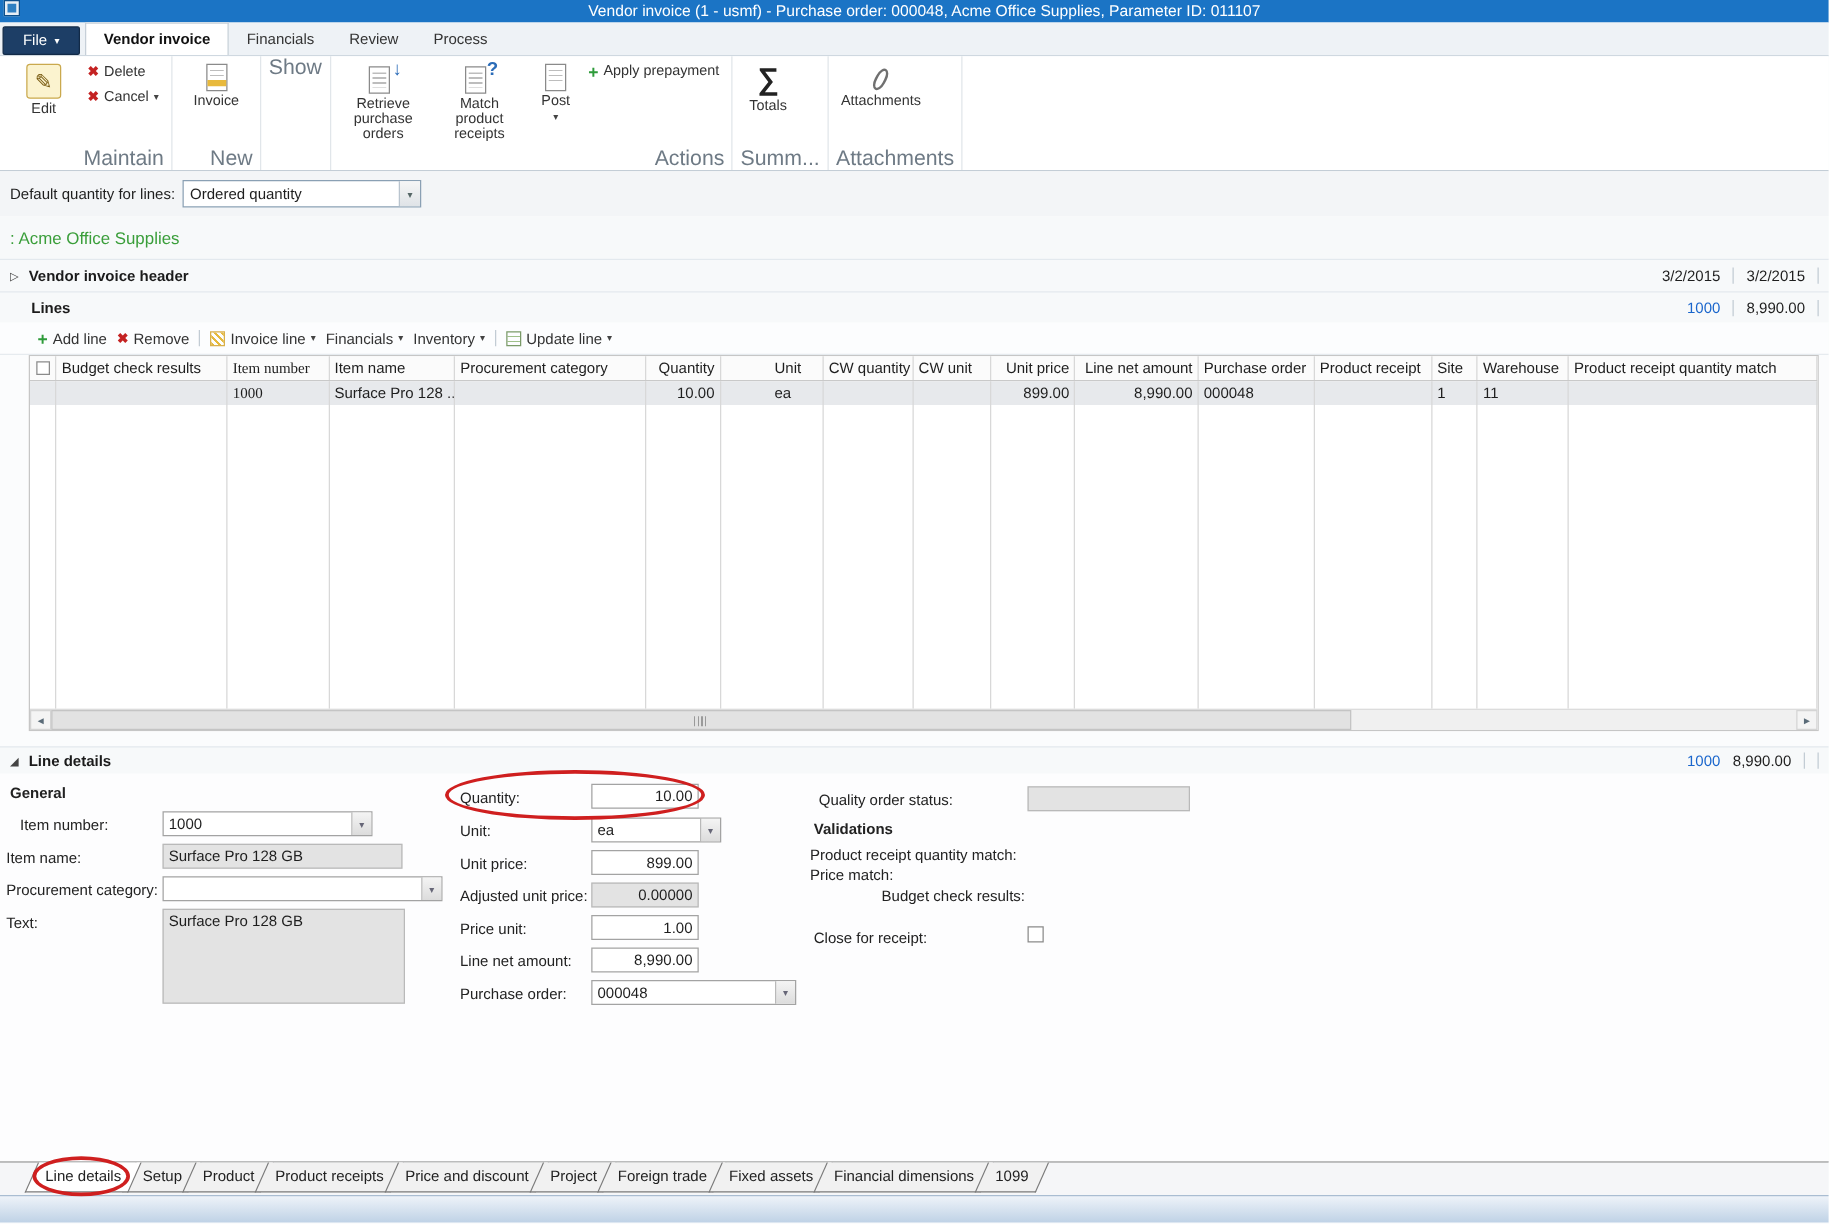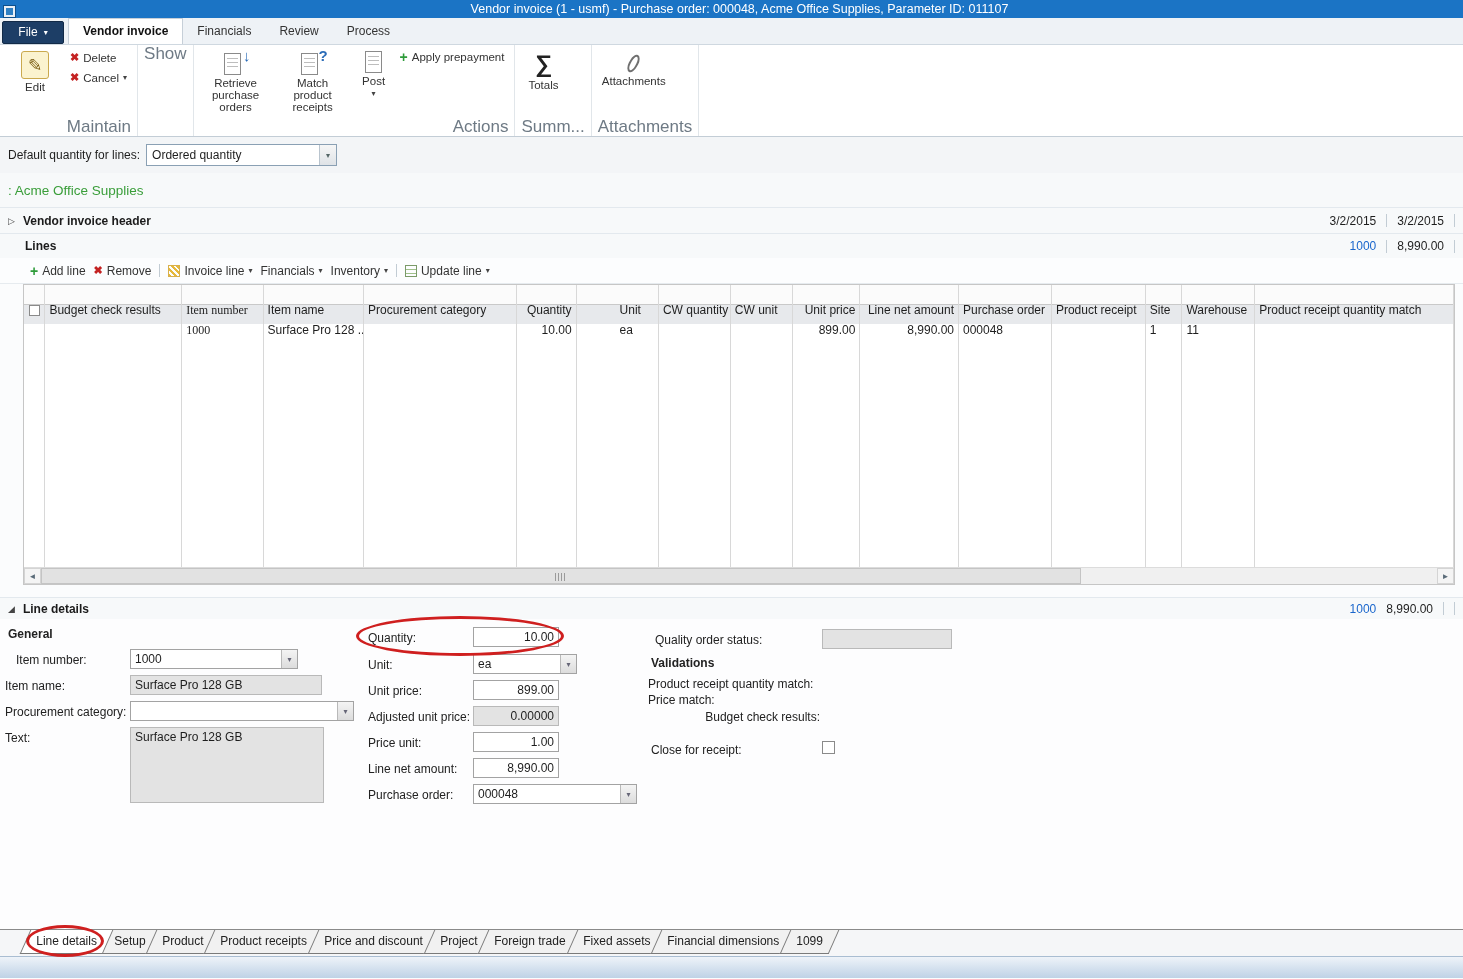--- a/index.html
+++ b/index.html
@@ -1,21 +1,21 @@
 <!DOCTYPE html>
 <html><head>
 <meta charset="utf-8">
 <style>
   * { margin:0; padding:0; box-sizing:border-box; }
   html,body { width:1463px; height:979px; overflow:hidden; }
   body { font-family:"Liberation Sans", sans-serif; font-size:12px; color:#1e1e1e; background:#fbfcfd; }
   .page { position:relative; width:1463px; height:979px; background:#fbfcfd; }
 
   
-  .titlebar { height:18px; background:#1b74c5; display:flex; align-items:flex-end; }
+  .titlebar { height:18px; background:#1b74c5; display:flex; align-items:flex-start; }
   .app-icon { width:13px; height:13px; margin-left:3px; background:#e8eef5; border:1px solid #0d4f8c; position:relative; }
   .app-icon:before { content:""; position:absolute; left:2px; top:2px; width:7px; height:7px; background:#2f7fc2; }
   .titlebar-title { flex:1; text-align:center; color:#ffffff; font-size:12.5px; line-height:18px; white-space:nowrap; overflow:hidden; }
 
   
   .menubar { height:27px; background:#eef2f6; border-bottom:1px solid #cfd8e0; display:flex; align-items:flex-end; }
   .file-btn { width:62px; height:23px; margin:2px 4px 0 2px; background:#1d3e66; color:#fff; display:flex; align-items:center; justify-content:center; gap:6px; border:1px solid #122a47; border-radius:2px; align-self:center; cursor:default; }
   .file-caret { font-size:8px; color:#fff; }
   .menu-tab { padding:5px 14px 6px 14px; color:#333; white-space:nowrap; }
   .menu-tab.active { background:#ffffff; border:1px solid #c6cfd8; border-bottom:none; font-weight:bold; color:#111; }
@@ -78,21 +78,21 @@
   .tbtn { display:flex; align-items:center; gap:4px; color:#333; cursor:default; white-space:nowrap; }
   .plus-ic { color:#2e9b3a; font-weight:bold; font-size:14px; line-height:12px; }
   .x-ic { color:#c42222; font-weight:bold; font-size:11px; }
   .gold-ic { width:12px; height:12px; background:repeating-linear-gradient(45deg,#e6b93c 0 2px, transparent 2px 4px); border:1px solid #d9b04a; }
   .grid-ic { width:12px; height:12px; border:1px solid #7a9a68; background:repeating-linear-gradient(transparent 0 3px, #9fc08a 3px 4px); }
 
   
   .grid { margin-left:23px; width:1432px; border:1px solid #c6c6c6; background:#fff; }
   .grow { display:flex; }
   .ghead { height:20px; border-bottom:1px solid #c9c9c9; background:#fbfbfb; }
-  .gcell { border-right:1px solid #d8d8d8; padding:18px 4px; font-size:12px; white-space:nowrap; overflow:hidden; }
+  .gcell { border-right:1px solid #d8d8d8; padding:2px 4px; font-size:12px; white-space:nowrap; overflow:hidden; }
   .gcell.num { text-align:right; }
   .gdata { height:19px; background:#e7e9ec; }
   .gempty { height:243px; background:#fff; }
   .gempty .gcell { padding:0; }
   .w0{width:22px;} .w1{width:143px;} .w2{width:85px;font-family:Liberation Serif, serif;} .w3{width:105px;} .w4{width:160px;}
   .w5{width:62px;} .w6{width:45px;margin-left:39px;} .w7{width:75px;} .w8{width:65px;} .w9{width:70px;}
   .w10{width:103px;} .w11{width:97px;} .w12{width:98px;} .w13{width:38px;} .w14{width:76px;} .w15{width:208px;}
   .hdr-check { width:11px; height:11px; border:1px solid #8a8a8a; background:#fff; margin:2px auto; }
   .hscroll { height:17px; background:#f0f0f0; border-top:1px solid #dcdcdc; position:relative; }
   .sb-arrow { position:absolute; top:0; width:17px; height:16px; background:#f4f4f4; border:1px solid #d4d4d4; color:#5a6b78; font-size:8px; display:flex; align-items:center; justify-content:center; }
@@ -164,20 +164,29 @@
           <div class="rbtn-small">
             <span class="icon-x">✖</span>
             <span>Cancel</span>
             <span class="caret">▾</span>
           </div>
         </div>
       </div>
       <div class="rgroup-label">Maintain</div>
     </div>
 
+    <div class="rgroup">
+      <div class="rgroup-body">
+        <div class="rbtn-large">
+          <span class="icon-page gold lines"></span>
+          <span class="rlabel">Invoice</span>
+        </div>
+      </div>
+      <div class="rgroup-label">New</div>
+    </div>
 
     <div class="rgroup">
       <div class="rgroup-label">Show</div>
     </div>
 
     <div class="rgroup">
       <div class="rgroup-body">
         <div class="rbtn-large" style="width:72px">
           <span class="icon-overlay">
             <span class="icon-page lines"></span>

